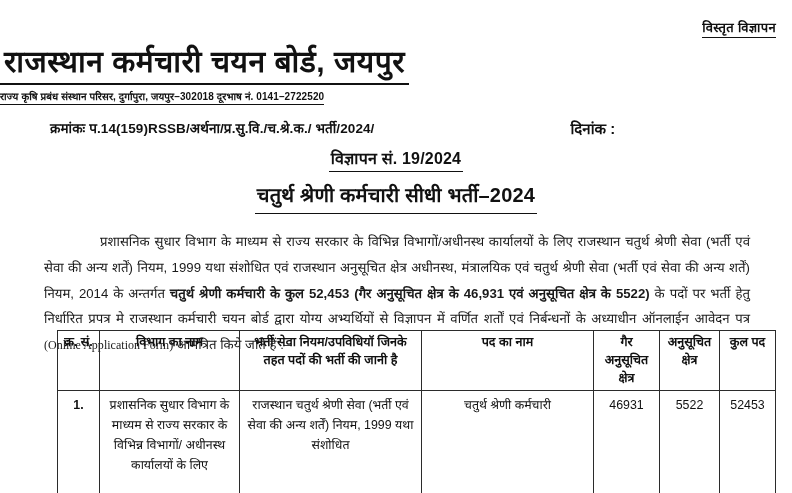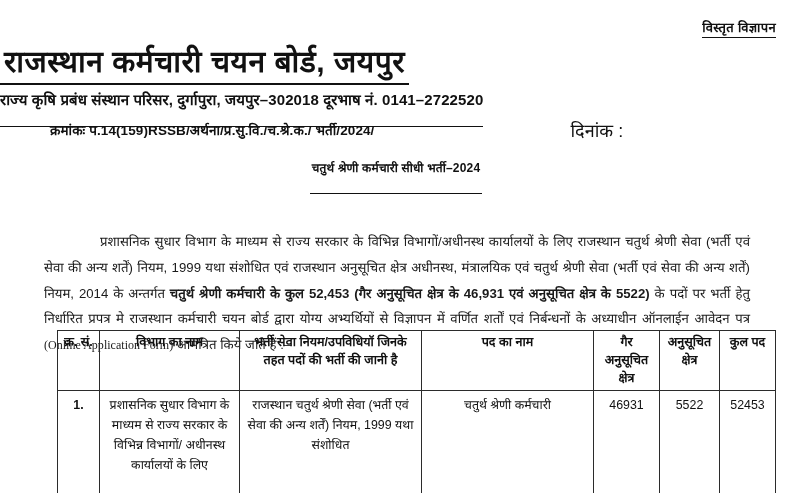--- a/index.html
+++ b/index.html
@@ -52,49 +52,49 @@
     font-size: 30px;
     font-weight: 700;
     letter-spacing: 0.5px;
     line-height: 1.22;
     display: inline-block;
     border-bottom: 2px solid #111;
     padding: 0 4px 2px 4px;
   }
   .org-address {
     margin-top: 5px;
-    font-size: 15px;
+    font-size: 10px;
     font-weight: 600;
     letter-spacing: 0.1px;
     line-height: 1.35;
     display: inline-block;
     border-bottom: 1.2px solid #111;
-    padding-bottom: 16px;
+    padding-bottom: 1px;
   }
 
   
   .ref-row {
     position: absolute;
     top: 118px;
     left: 0;
     width: 792px;
     padding: 0 50px 0 50px;
     box-sizing: border-box;
     display: flex;
     align-items: center;
   }
   .ref-no {
     font-size: 13.5px;
     font-weight: 600;
     letter-spacing: 0.1px;
     white-space: nowrap;
   }
   .ref-date {
-    font-size: 18px;
-    font-weight: 400;
+    font-size: 15px;
+    font-weight: 700;
     margin-left: 196px;
     white-space: nowrap;
   }
 
   
   .titles {
     position: absolute;
     top: 148px;
     left: 0;
     width: 792px;
@@ -106,25 +106,25 @@
     display: inline-block;
     border-bottom: 1.6px solid #111;
     padding: 0 2px 1px 2px;
     letter-spacing: 0.2px;
     line-height: 1.35;
   }
   .adv-subtitle-wrap {
     margin-top: 10px;
   }
   .adv-subtitle {
-    font-size: 12px;
+    font-size: 20px;
     font-weight: 700;
     display: inline-block;
     border-bottom: 1.6px solid #111;
-    padding: 0 2px 17px 2px;
+    padding: 0 2px 4px 2px;
     letter-spacing: 0.2px;
     line-height: 1.35;
   }
 
   
   .body-para {
     position: absolute;
     top: 216px;
     left: 44px;
     width: 706px;
@@ -204,20 +204,23 @@
       <span class="org-address">राज्य कृषि प्रबंध संस्थान परिसर, दुर्गापुरा, जयपुर–302018 दूरभाष नं. 0141–2722520</span>
     </div>
   </div>
 
   <div class="ref-row">
     <span class="ref-no">क्रमांकः प.14(159)RSSB/अर्थना/प्र.सु.वि./च.श्रे.क./ भर्ती/2024/</span>
     <span class="ref-date">दिनांक :</span>
   </div>
 
   <div class="titles">
+    <div>
+      <span class="adv-no">विज्ञापन सं. 19/2024</span>
+    </div>
     <div class="adv-subtitle-wrap">
       <span class="adv-subtitle">चतुर्थ श्रेणी कर्मचारी सीधी भर्ती–2024</span>
     </div>
   </div>
 
   <p class="body-para"><span class="indent"></span><span>प्रशासनिक सुधार विभाग के माध्यम से राज्य सरकार के विभिन्न विभागों/अधीनस्थ कार्यालयों के लिए राजस्थान चतुर्थ श्रेणी सेवा (भर्ती एवं सेवा की अन्य शर्तें) नियम, 1999 यथा संशोधित एवं राजस्थान अनुसूचित क्षेत्र अधीनस्थ, मंत्रालयिक एवं चतुर्थ श्रेणी सेवा (भर्ती एवं सेवा की अन्य शर्तें) नियम, 2014 के अन्तर्गत </span><b>चतुर्थ श्रेणी कर्मचारी के कुल 52,453 (गैर अनुसूचित क्षेत्र के 46,931 एवं अनुसूचित क्षेत्र के 5522)</b><span> के पदों पर भर्ती हेतु निर्धारित प्रपत्र मे राजस्थान कर्मचारी चयन बोर्ड द्वारा योग्य अभ्यर्थियों से विज्ञापन में वर्णित शर्तों एवं निर्बन्धनों के अध्याधीन ऑनलाईन आवेदन पत्र </span><span class="serif-en">(Online Application Form)</span><span> आमंत्रित किये जाते हैं :–</span></p>
 
   <div class="table-wrap">
     <table class="posts">
       <colgroup>

